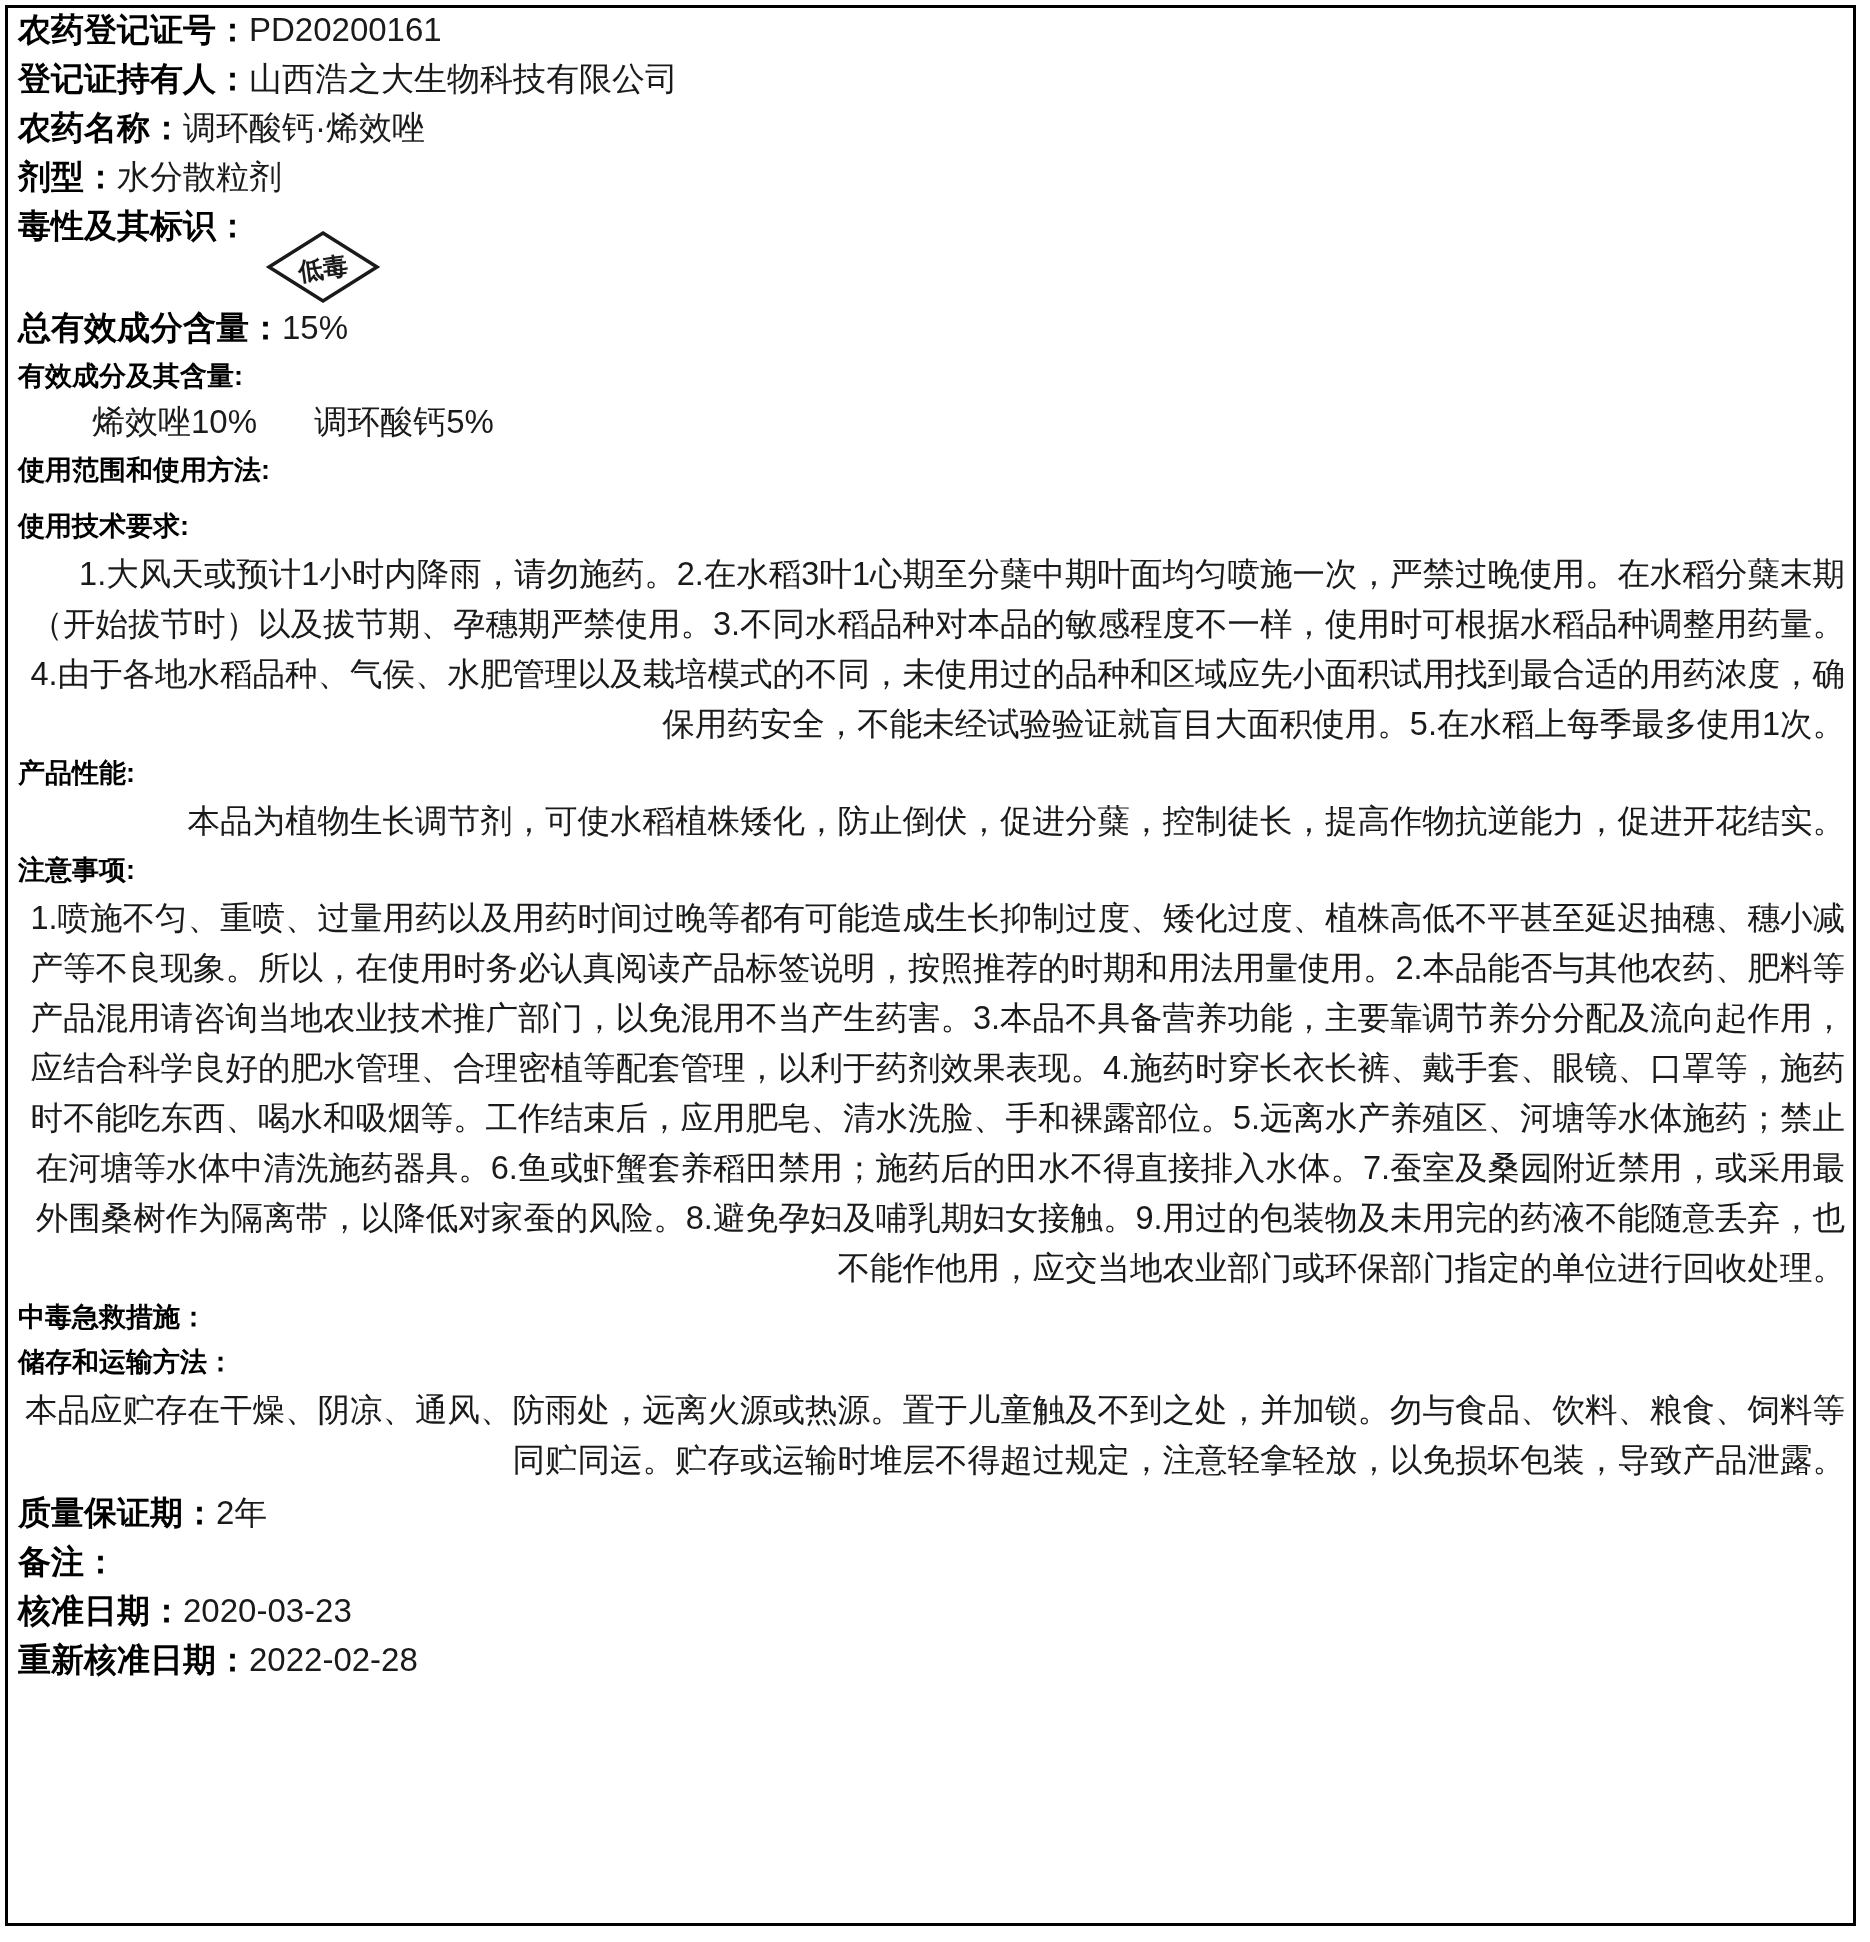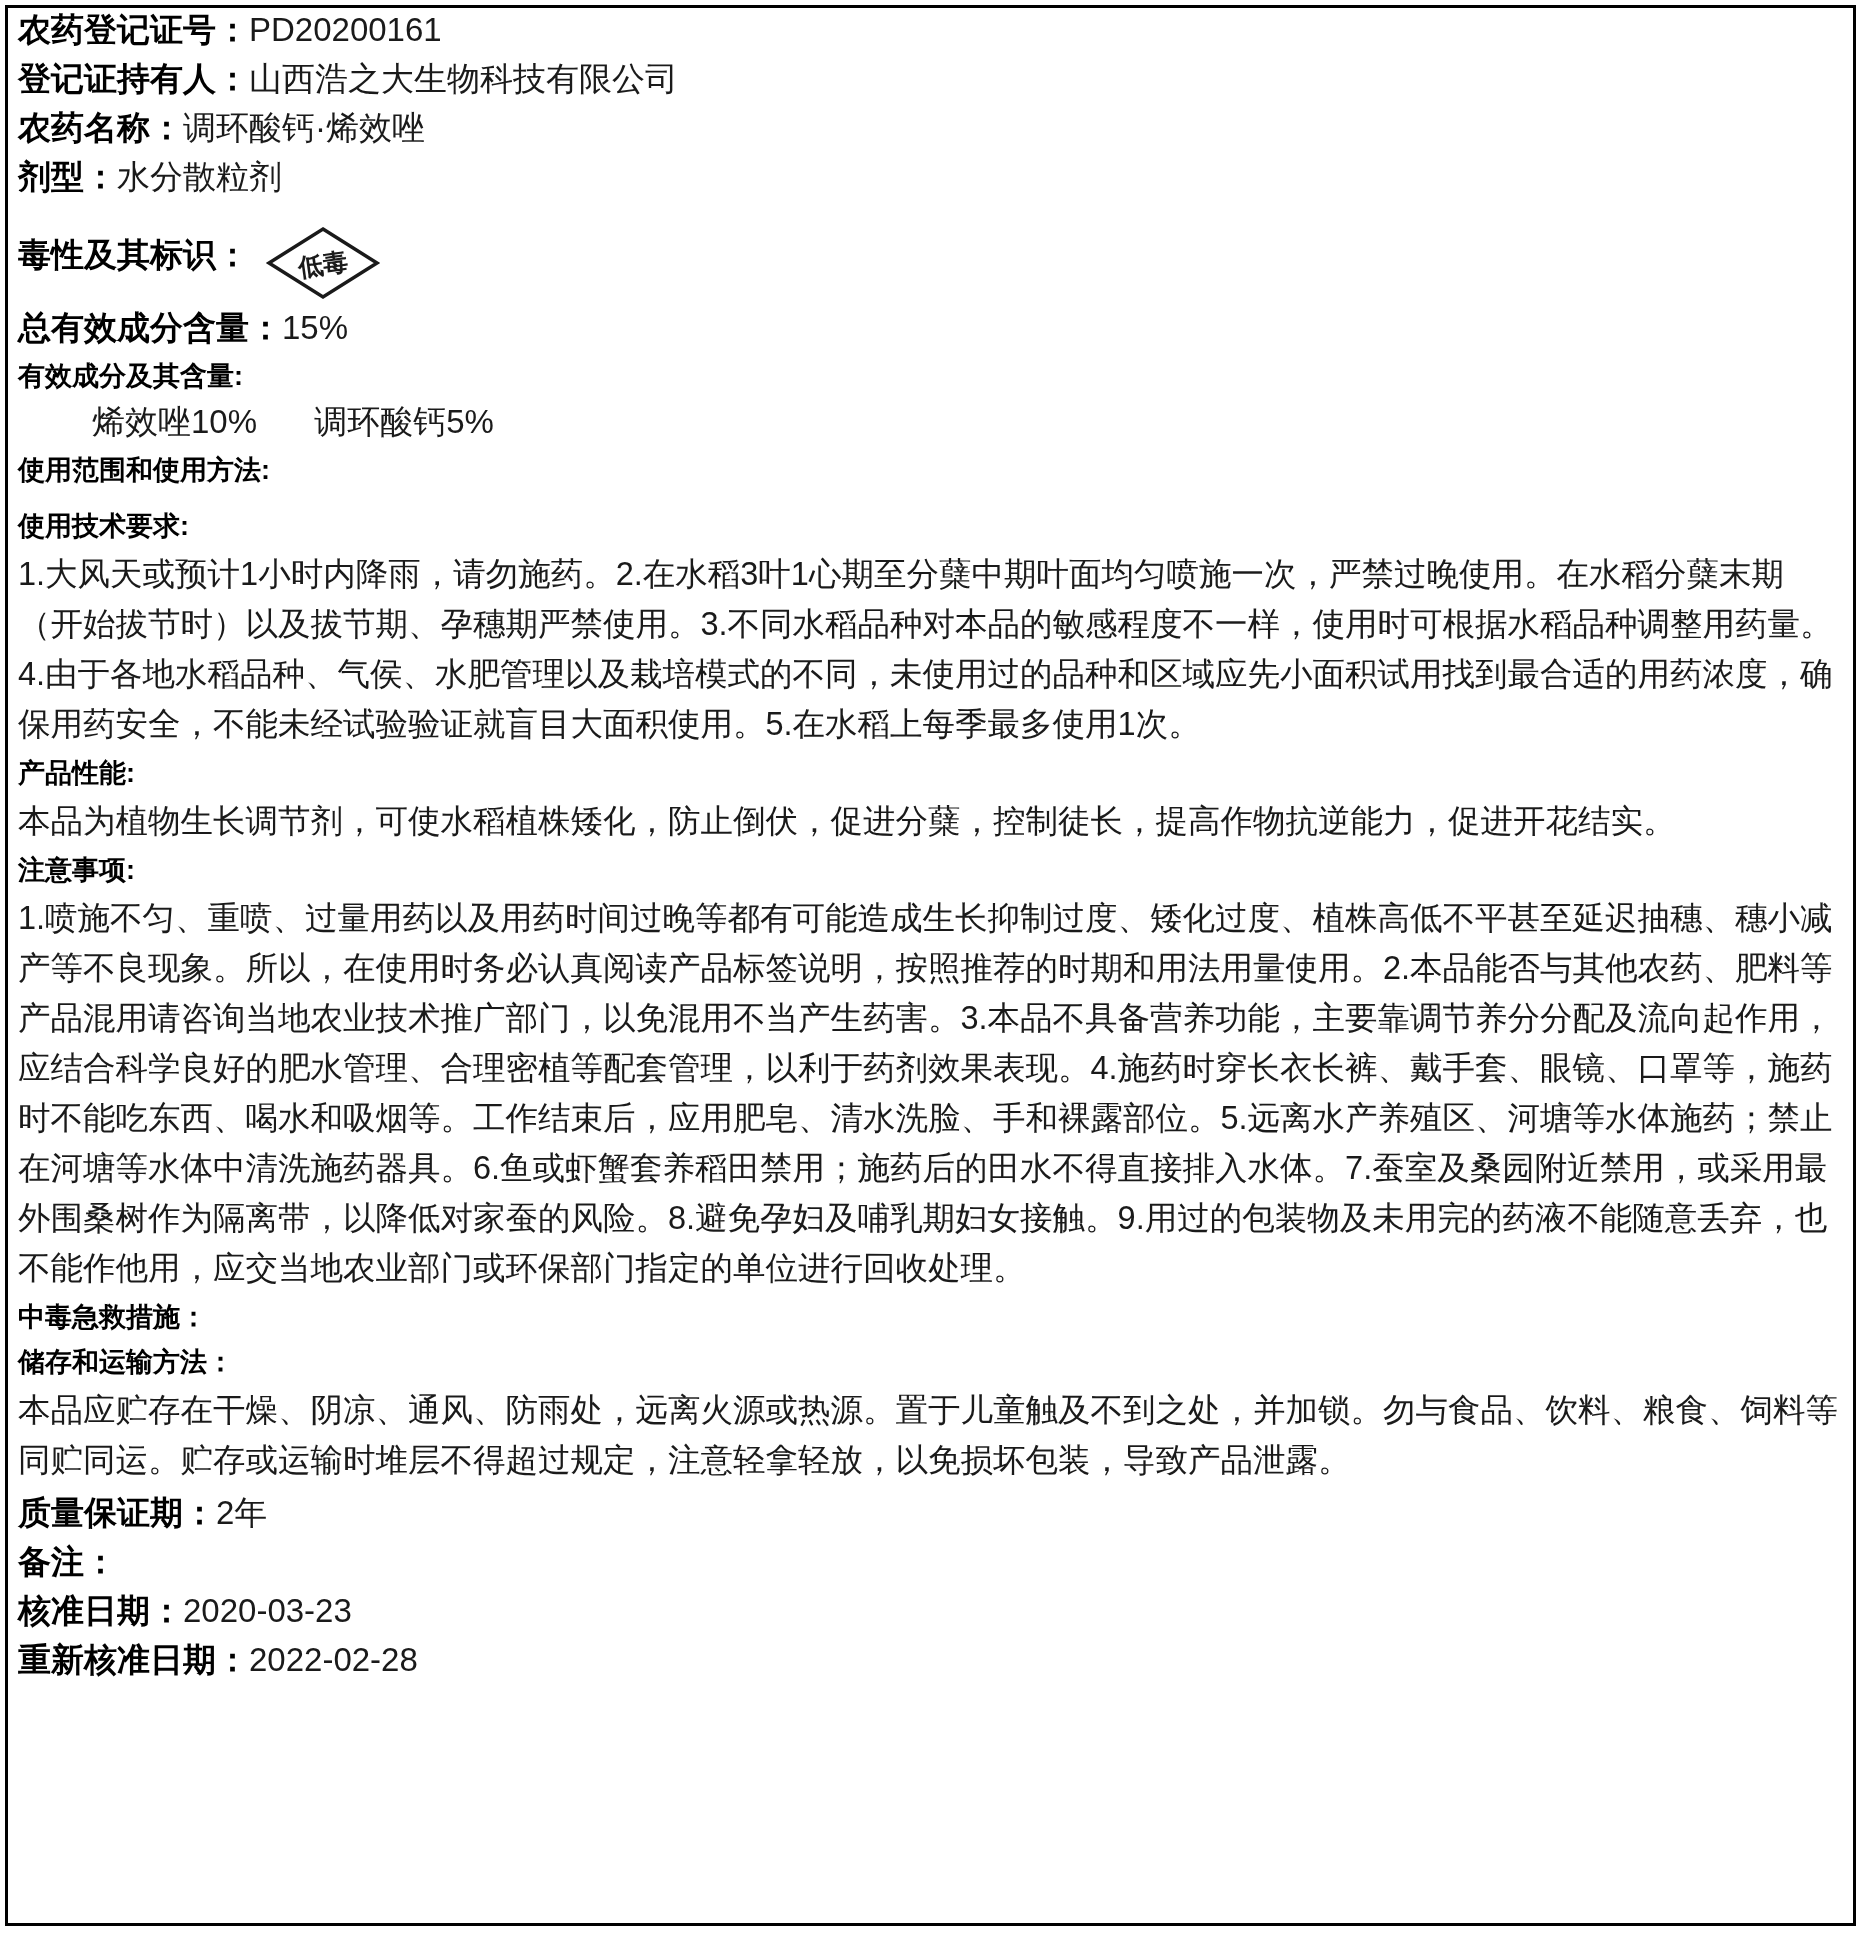--- a/index.html
+++ b/index.html
@@ -29,21 +29,21 @@
     margin-bottom: 5px;
     white-space: nowrap;
   }
   .lbl {
     font-weight: bold;
     color: #000000;
   }
   .val { color: #1a1a1a; }
   .tox-row {
     display: flex;
-    align-items: center;
+    align-items: flex-start;
     height: 102px;
     font-size: 33px;
     line-height: 44px;
   }
   .tox-icon {
     margin-left: 16px;
     margin-top: 26px;
   }
   .heading {
     font-size: 27px;
@@ -51,20 +51,21 @@
     color: #000000;
     line-height: 42px;
     margin-top: 3px;
     margin-bottom: 2px;
   }
   .para {
     font-size: 32.5px;
     line-height: 50px;
     color: #1a1a1a;
     word-break: break-all;
+    text-align: right;
   }
   .ingredients {
     font-size: 33px;
     line-height: 46px;
     margin-left: 74px;
     margin-bottom: 4px;
   }
   .ingredients .ing2 { margin-left: 48px; }
   table.usage {
     width: 100%;

